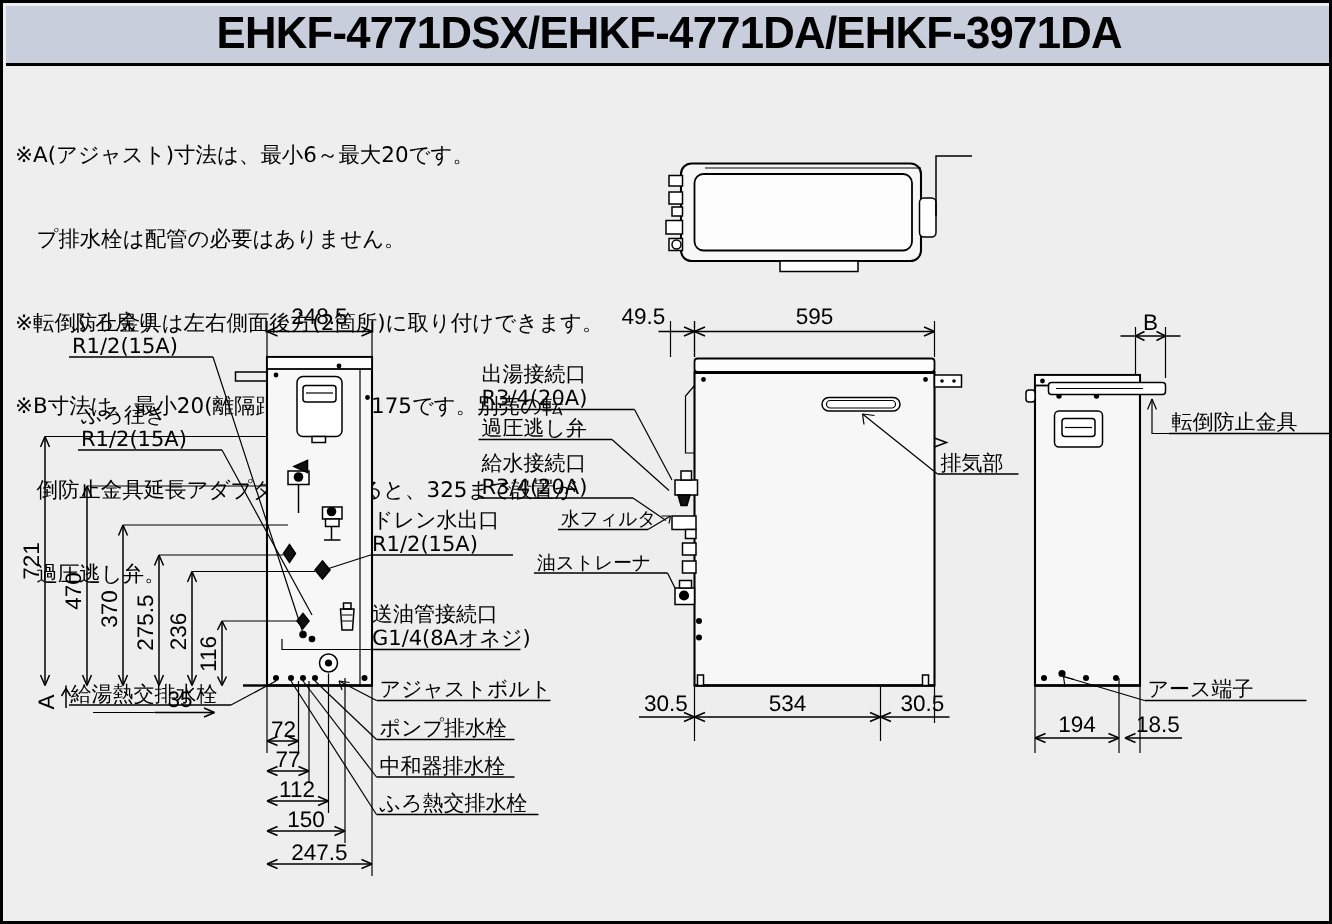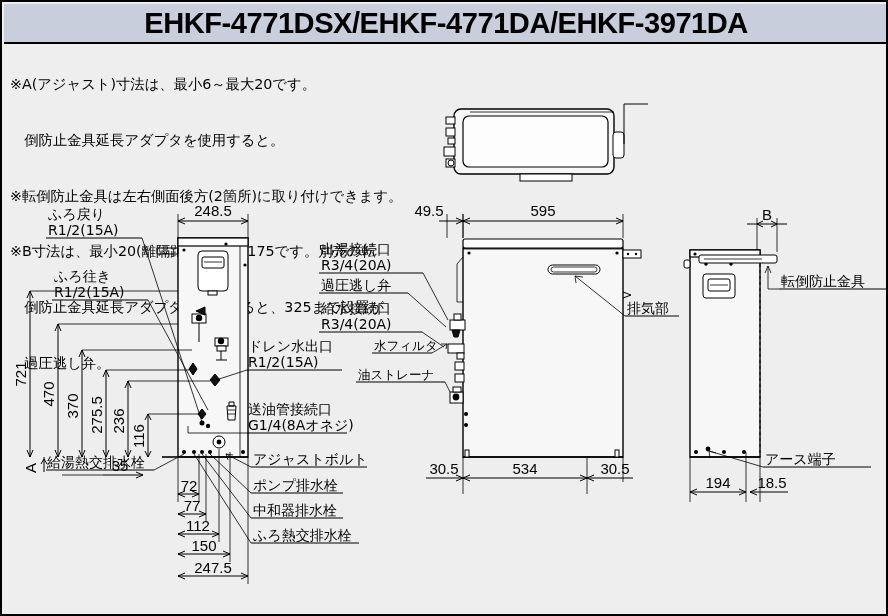--- a/index.html
+++ b/index.html
@@ -22,21 +22,21 @@
   #titletext{
     font-family:"Liberation Sans","DejaVu Sans",sans-serif;
     font-weight:bold;
     font-size:30px;
     letter-spacing:-0.5px;
     color:#000;
     white-space:nowrap;
     transform:scaleX(0.97);
   }
   #notes{
-    position:absolute;left:8px;top:36px;width:460px;
+    position:absolute;left:8px;top:56px;width:460px;
     font-family:"DejaVu Sans","Liberation Sans",sans-serif;
     font-size:14.3px;
     line-height:1.30;
     color:#000;
     white-space:pre;
   }
   #notes div{white-space:pre;}
   svg#drawing{position:absolute;left:0;top:0;width:888px;height:616px;}
   .lbl{
     font-family:"DejaVu Sans","Liberation Sans",sans-serif;
@@ -67,21 +67,21 @@
 <body>
 
 <div id="page">
 
   <div id="titlebar">
     <div id="titletext">EHKF-4771DSX/EHKF-4771DA/EHKF-3971DA</div>
   </div>
 
   <div id="notes">
     <div>※A(アジャスト)寸法は、最小6～最大20です。</div>
-    <div>　倒防止金具延長アダプタを使用すると。</div>
+    <div>　プ排水栓は配管の必要はありません。</div>
     <div>※転倒防止金具は左右側面後方(2箇所)に取り付けできます。</div>
     <div>※B寸法は、最小20(離隔距離)～最大175です。別売の転</div>
     <div>　倒防止金具延長アダプタを使用すると、325まで設置が</div>
     <div>　過圧逃し弁。</div>
   </div>
 
   <svg id="drawing" viewBox="0 0 888 616">
 
     <g>
       <rect x="452" y="107" width="160" height="65" rx="7" ry="7" class="body-fill"></rect>

